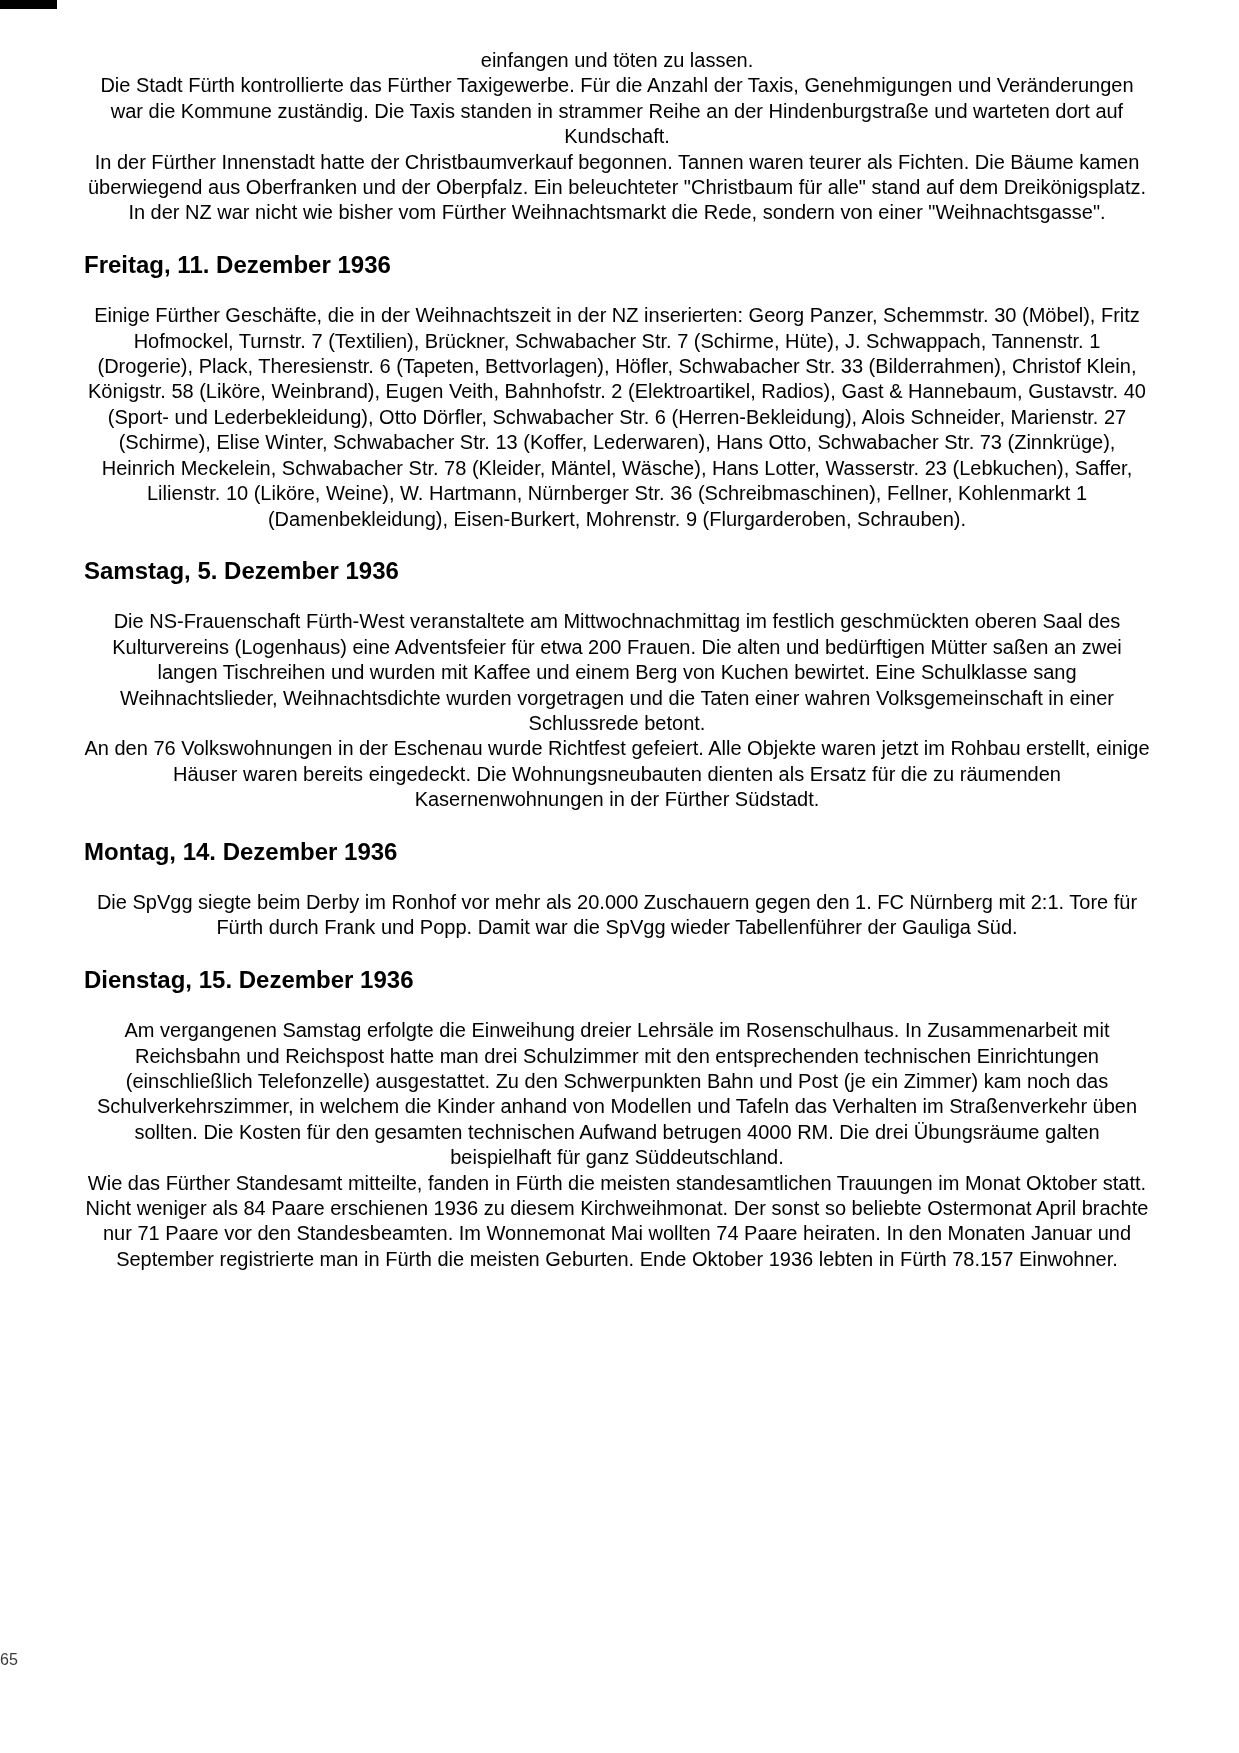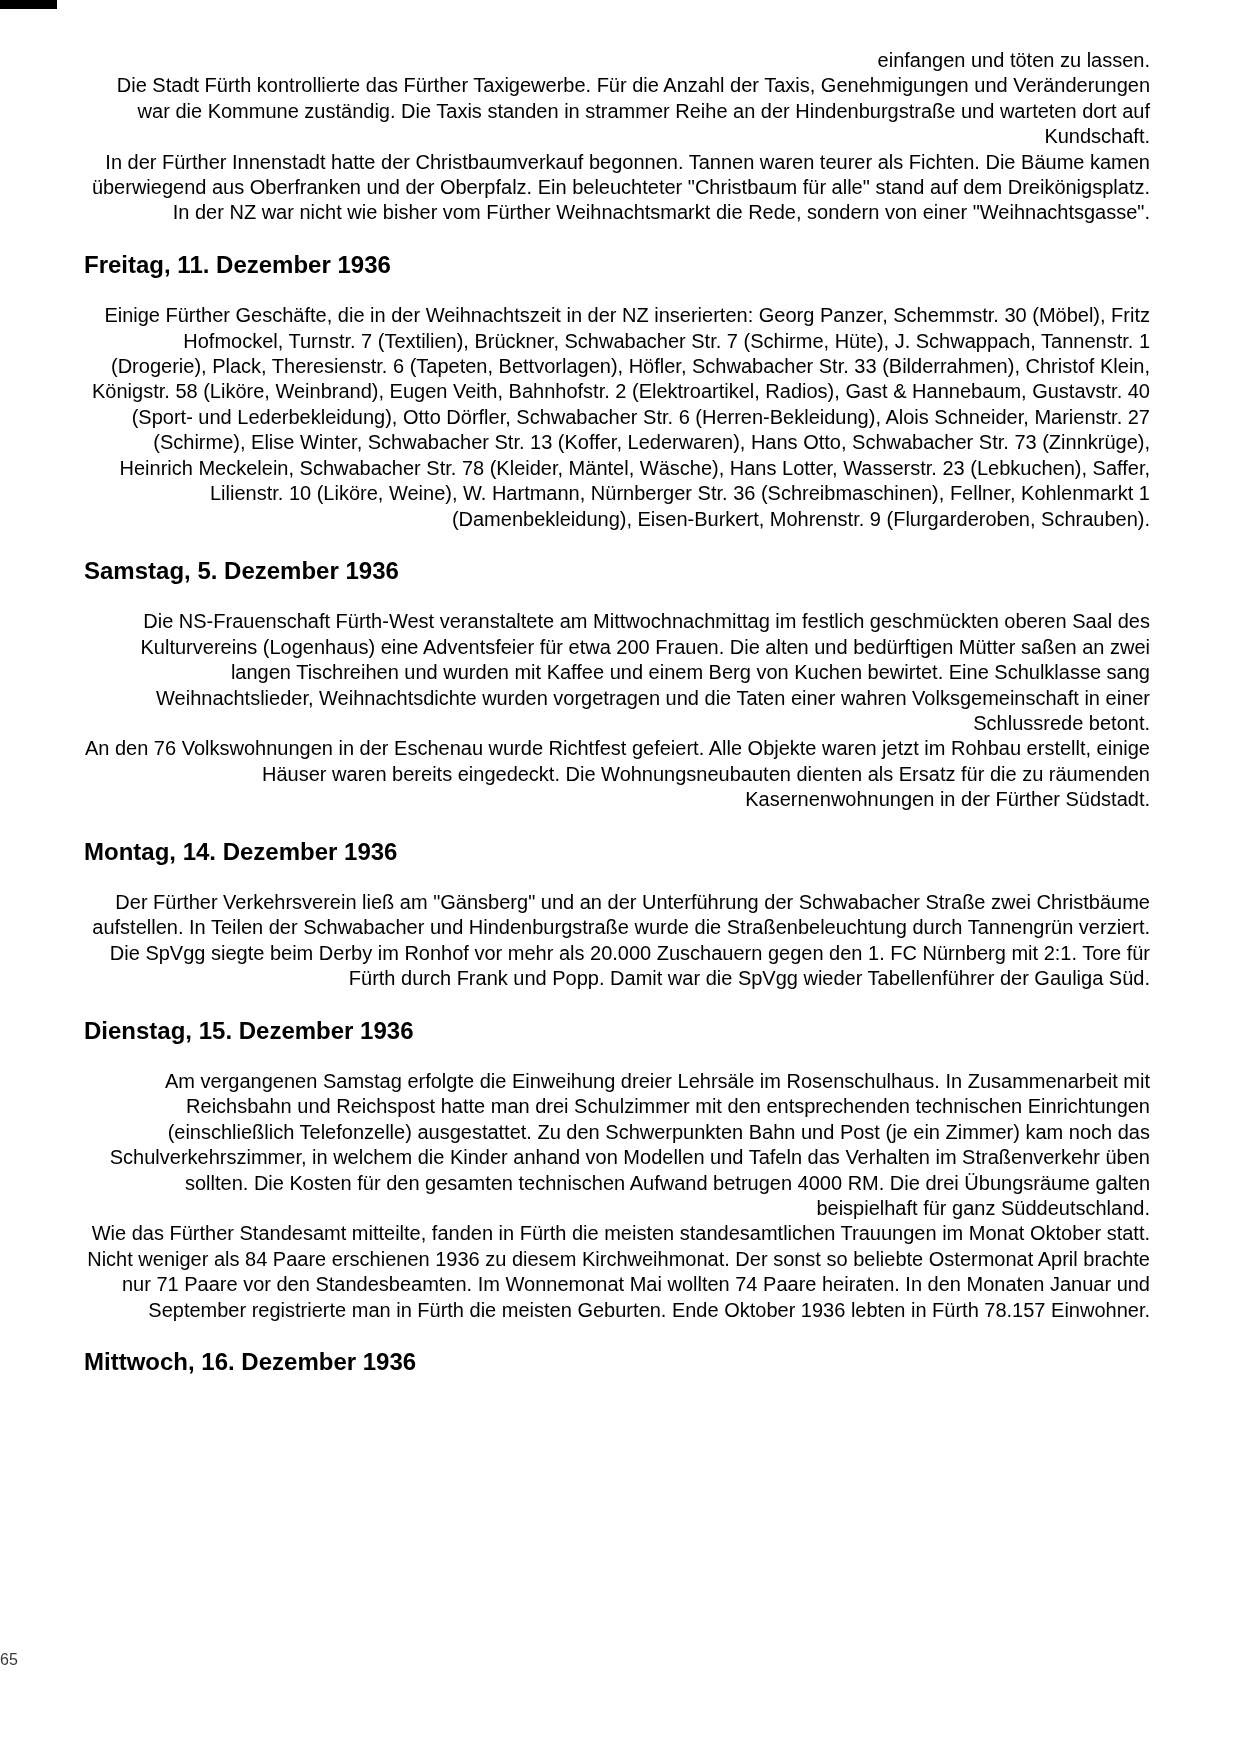--- a/index.html
+++ b/index.html
@@ -27,21 +27,21 @@
   .page-content {
     position: absolute;
     top: 48px;
     left: 84px;
     width: 1066px;
   }
   .para {
     font-size: 20px;
     line-height: 25.4px;
     margin: 0;
-    text-align: right;
+    text-align: center;
   }
   .heading {
     font-size: 24px;
     line-height: 25.4px;
     font-weight: bold;
     margin: 26px 0 26px 0;
   }
   .page-footer {
     position: absolute;
     top: 1650px;
@@ -61,21 +61,19 @@
 <div class="page-content">
   <p class="para">einfangen und töten zu lassen.</p>
   <p class="para">Die Stadt Fürth kontrollierte das Fürther Taxigewerbe. Für die Anzahl der Taxis, Genehmigungen und Veränderungen war die Kommune zuständig. Die Taxis standen in strammer Reihe an der Hindenburgstraße und warteten dort auf Kundschaft.</p>
   <p class="para">In der Fürther Innenstadt hatte der Christbaumverkauf begonnen. Tannen waren teurer als Fichten. Die Bäume kamen überwiegend aus Oberfranken und der Oberpfalz. Ein beleuchteter "Christbaum für alle" stand auf dem Dreikönigsplatz. In der NZ war nicht wie bisher vom Fürther Weihnachtsmarkt die Rede, sondern von einer "Weihnachtsgasse".</p>
   <h2 class="heading">Freitag, 11. Dezember 1936</h2>
   <p class="para">Einige Fürther Geschäfte, die in der Weihnachtszeit in der NZ inserierten: Georg Panzer, Schemmstr. 30 (Möbel), Fritz Hofmockel, Turnstr. 7 (Textilien), Brückner, Schwabacher Str. 7 (Schirme, Hüte), J. Schwappach, Tannenstr. 1 (Drogerie), Plack, Theresienstr. 6 (Tapeten, Bettvorlagen), Höfler, Schwabacher Str. 33 (Bilderrahmen), Christof Klein, Königstr. 58 (Liköre, Weinbrand), Eugen Veith, Bahnhofstr. 2 (Elektroartikel, Radios), Gast &amp; Hannebaum, Gustavstr. 40 (Sport- und Lederbekleidung), Otto Dörfler, Schwabacher Str. 6 (Herren-Bekleidung), Alois Schneider, Marienstr. 27 (Schirme), Elise Winter, Schwabacher Str. 13 (Koffer, Lederwaren), Hans Otto, Schwabacher Str. 73 (Zinnkrüge), Heinrich Meckelein, Schwabacher Str. 78 (Kleider, Mäntel, Wäsche), Hans Lotter, Wasserstr. 23 (Lebkuchen), Saffer, Lilienstr. 10 (Liköre, Weine), W. Hartmann, Nürnberger Str. 36 (Schreibmaschinen), Fellner, Kohlenmarkt 1 (Damenbekleidung), Eisen-Burkert, Mohrenstr. 9 (Flurgarderoben, Schrauben).</p>
   <h2 class="heading">Samstag, 5. Dezember 1936</h2>
   <p class="para">Die NS-Frauenschaft Fürth-West veranstaltete am Mittwochnachmittag im festlich geschmückten oberen Saal des Kulturvereins (Logenhaus) eine Adventsfeier für etwa 200 Frauen. Die alten und bedürftigen Mütter saßen an zwei langen Tischreihen und wurden mit Kaffee und einem Berg von Kuchen bewirtet. Eine Schulklasse sang Weihnachtslieder, Weihnachtsdichte wurden vorgetragen und die Taten einer wahren Volksgemeinschaft in einer Schlussrede betont.</p>
   <p class="para">An den 76 Volkswohnungen in der Eschenau wurde Richtfest gefeiert. Alle Objekte waren jetzt im Rohbau erstellt, einige Häuser waren bereits eingedeckt. Die Wohnungsneubauten dienten als Ersatz für die zu räumenden Kasernenwohnungen in der Fürther Südstadt.</p>
   <h2 class="heading">Montag, 14. Dezember 1936</h2>
-  <p class="para">Der Fürther Verkehrsverein ließ am "Gänsberg" und an der Unterführung der Schwabacher Straße zwei Christbäume aufstellen. In Teilen der Schwabacher und Hindenburgstraße wurde die Straßenbeleuchtung durch Tannengrün verziert.</p>
   <p class="para">Die SpVgg siegte beim Derby im Ronhof vor mehr als 20.000 Zuschauern gegen den 1. FC Nürnberg mit 2:1. Tore für Fürth durch Frank und Popp. Damit war die SpVgg wieder Tabellenführer der Gauliga Süd.</p>
   <h2 class="heading">Dienstag, 15. Dezember 1936</h2>
   <p class="para">Am vergangenen Samstag erfolgte die Einweihung dreier Lehrsäle im Rosenschulhaus. In Zusammenarbeit mit Reichsbahn und Reichspost hatte man drei Schulzimmer mit den entsprechenden technischen Einrichtungen (einschließlich Telefonzelle) ausgestattet. Zu den Schwerpunkten Bahn und Post (je ein Zimmer) kam noch das Schulverkehrszimmer, in welchem die Kinder anhand von Modellen und Tafeln das Verhalten im Straßenverkehr üben sollten. Die Kosten für den gesamten technischen Aufwand betrugen 4000 RM. Die drei Übungsräume galten beispielhaft für ganz Süddeutschland.</p>
   <p class="para">Wie das Fürther Standesamt mitteilte, fanden in Fürth die meisten standesamtlichen Trauungen im Monat Oktober statt. Nicht weniger als 84 Paare erschienen 1936 zu diesem Kirchweihmonat. Der sonst so beliebte Ostermonat April brachte nur 71 Paare vor den Standesbeamten. Im Wonnemonat Mai wollten 74 Paare heiraten. In den Monaten Januar und September registrierte man in Fürth die meisten Geburten. Ende Oktober 1936 lebten in Fürth 78.157 Einwohner.</p>
-  <h2 class="heading">Mittwoch, 16. Dezember 1936</h2>
 </div>
 
 <div class="page-footer">65</div>
 
 </body></html>

